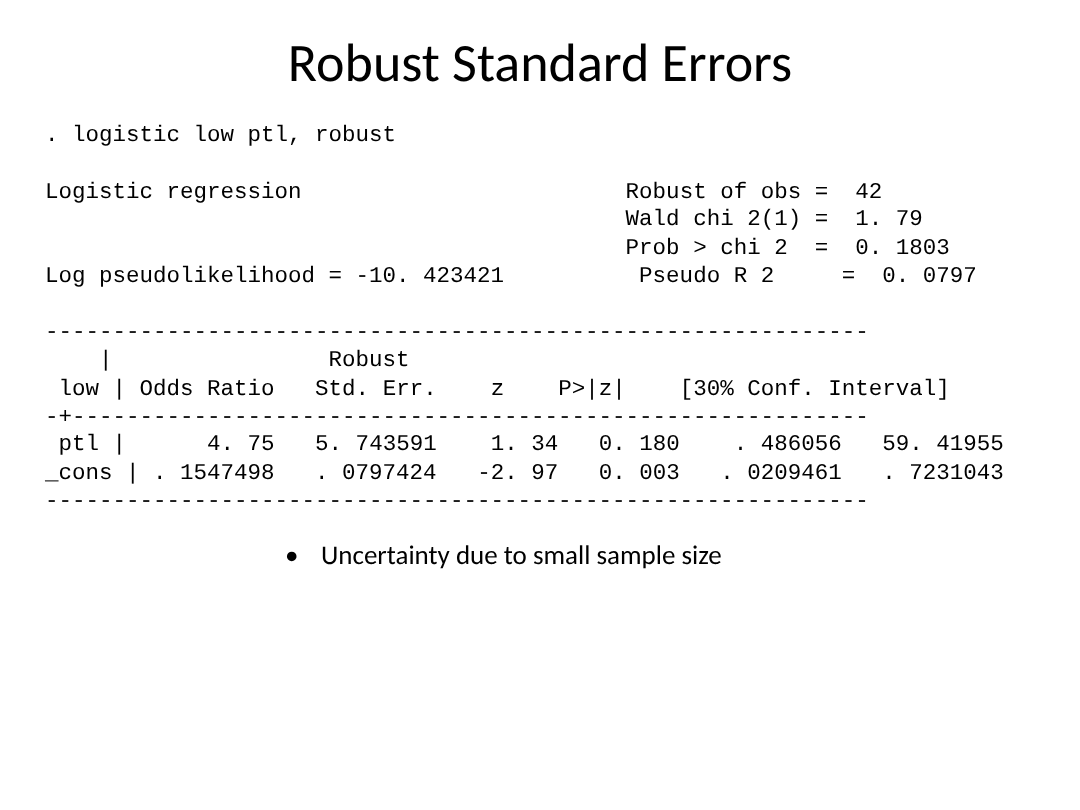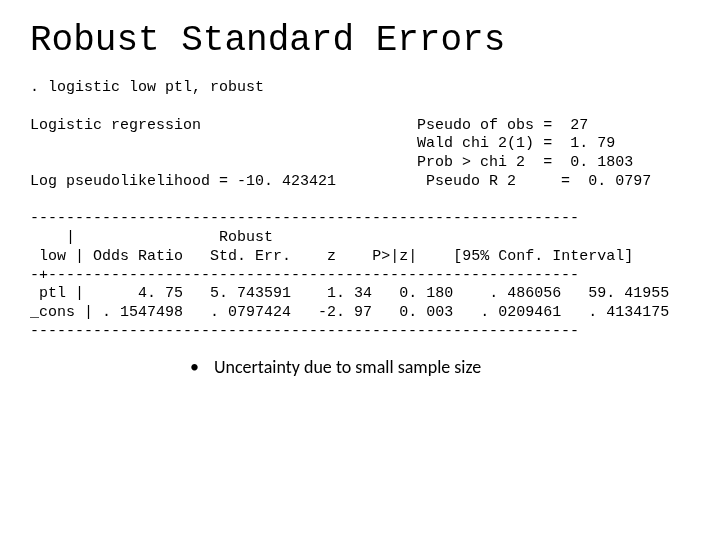--- a/index.html
+++ b/index.html
@@ -14,22 +14,22 @@
   }
   .slide {
     padding: 20px 30px 10px 30px;
     box-sizing: border-box;
     width: 720px;
     height: 540px;
   }
   .title {
     font-size: 36px;
     font-weight: 400;
+    text-align: center;
     margin: 0 0 18px 0;
-    font-family: Liberation Mono, monospace;
   }
   pre.mono {
     font-family: "Courier New", monospace;
     font-size: 15px;
     line-height: 1.25;
     white-space: pre;
     margin: 0;
   }
   .bottom {
     margin-top: 14px;
@@ -50,31 +50,31 @@
   }
 </style>
 </head>
 <body>
 
 <div class="slide">
   <h1 class="title">Robust Standard Errors</h1>
 
 <pre class="mono"><span>. logistic low ptl, robust</span>
 
-<span>Logistic regression</span>                        <span>Pseudo of obs</span> <span>=</span>  <span>27</span>
+<span>Logistic regression</span>                        <span>Robust of obs</span> <span>=</span>  <span>42</span>
                                            <span>Wald chi 2(1)</span> <span>=</span>  <span>1. 79</span>
                                            <span>Prob &gt; chi 2</span>  <span>=</span>  <span>0. 1803</span>
 <span>Log pseudolikelihood = -10. 423421</span>          <span>Pseudo R 2</span>     <span>=</span>  <span>0. 0797</span>
 
 <span>-------------------------------------------------------------</span>
     |                <span>Robust</span>
- <span>low |</span> <span>Odds Ratio</span>   <span>Std. Err.</span>    <span>z</span>    <span>P&gt;|z|</span>    <span>[95% Conf. Interval]</span>
+ <span>low |</span> <span>Odds Ratio</span>   <span>Std. Err.</span>    <span>z</span>    <span>P&gt;|z|</span>    <span>[30% Conf. Interval]</span>
 <span>-+-----------------------------------------------------------</span>
  <span>ptl |</span>      <span>4. 75</span>   <span>5. 743591</span>    <span>1. 34</span>   <span>0. 180</span>    <span>. 486056</span>   <span>59. 41955</span>
-<span>_cons |</span> <span>. 1547498</span>   <span>. 0797424</span>   <span>-2. 97</span>   <span>0. 003</span>   <span>. 0209461</span>   <span>. 4134175</span>
+<span>_cons |</span> <span>. 1547498</span>   <span>. 0797424</span>   <span>-2. 97</span>   <span>0. 003</span>   <span>. 0209461</span>   <span>. 7231043</span>
 <span>-------------------------------------------------------------</span></pre>
 
   <div class="bottom">
     <div class="bullet-line">
       <span class="bullet-dot">•</span><span>Uncertainty due to small sample size</span>
     </div>
   </div>
 </div>
 
 </body></html>

